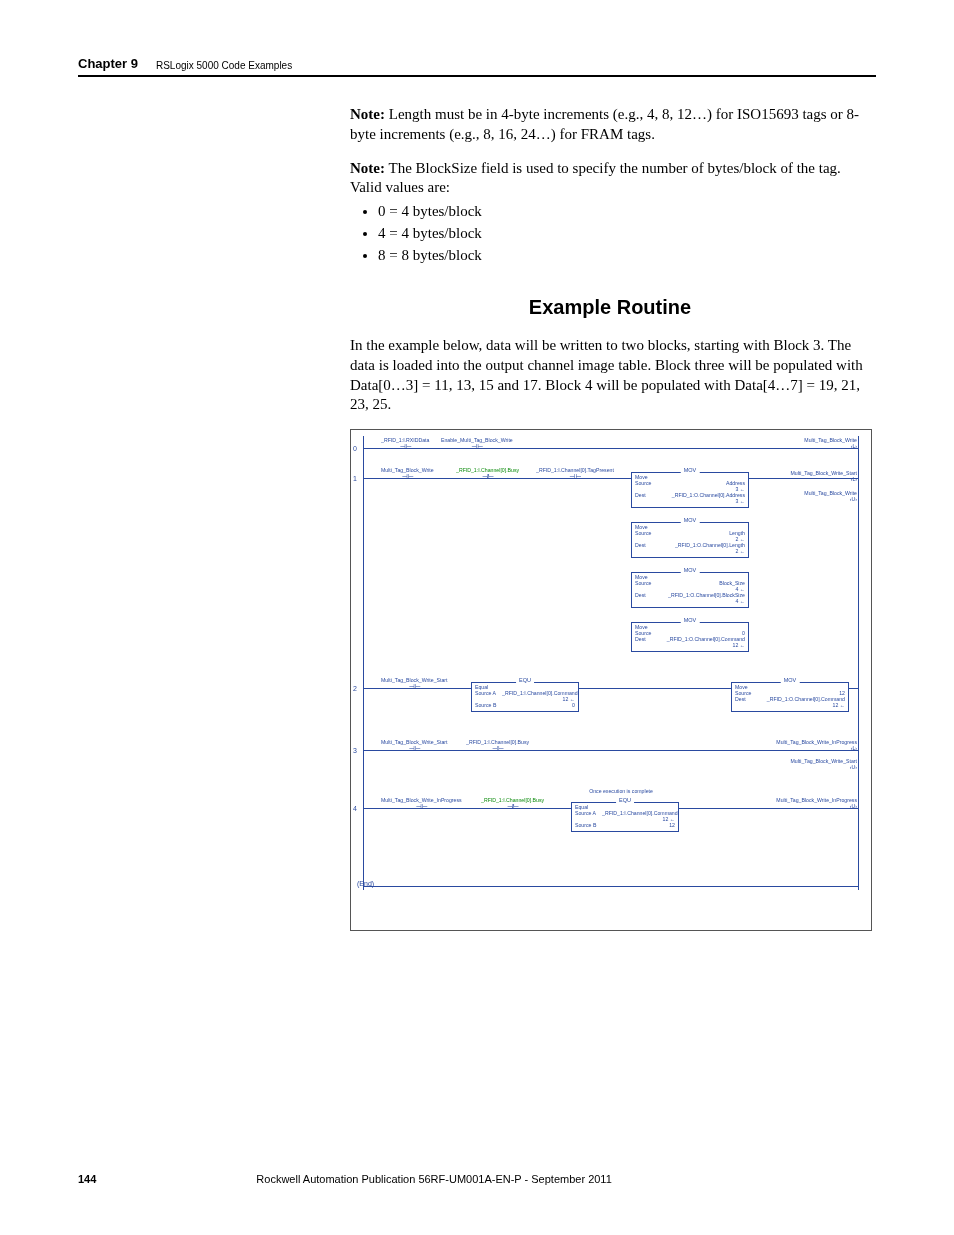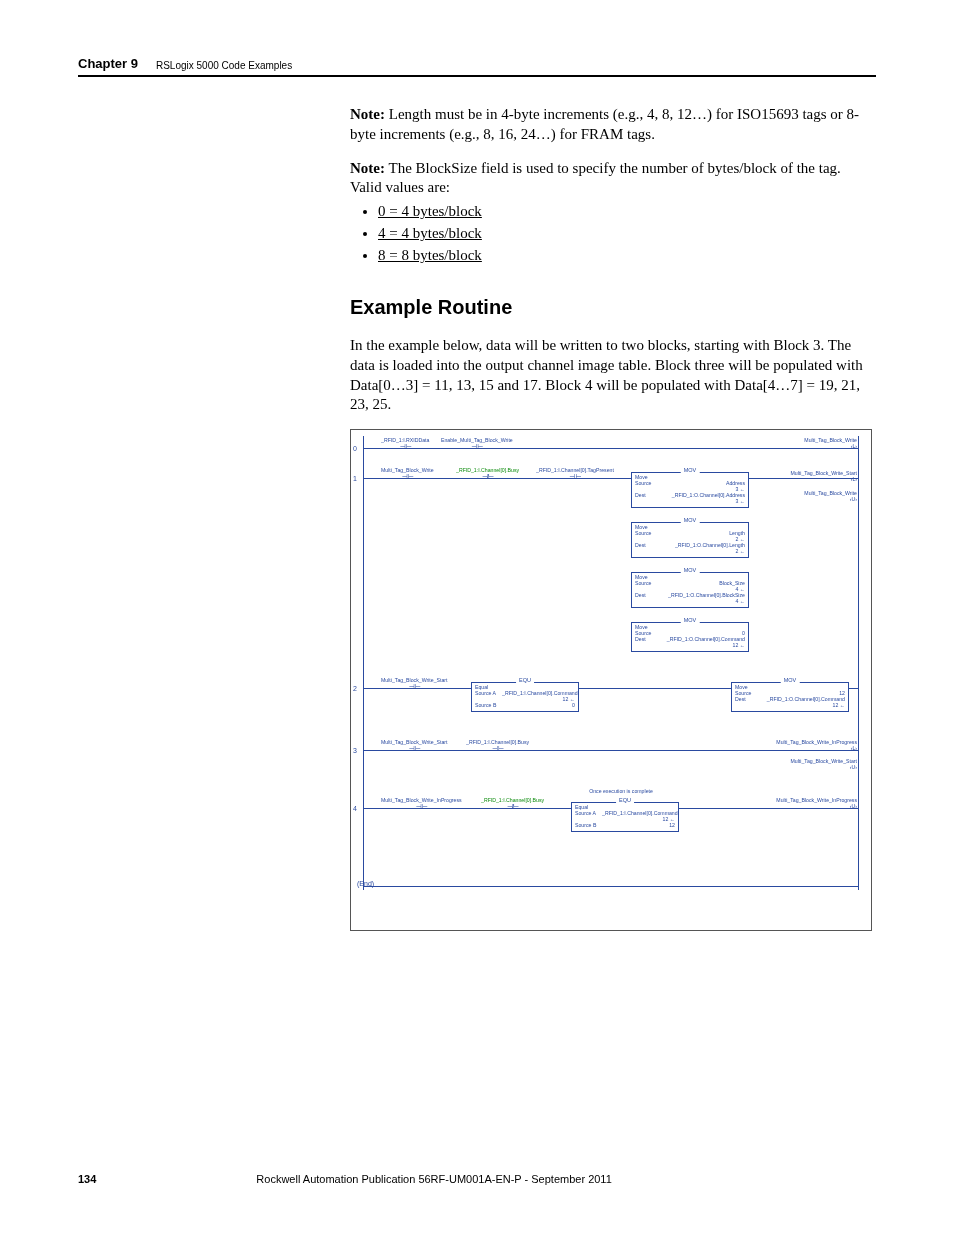--- a/index.html
+++ b/index.html
@@ -33,27 +33,28 @@
   font-family: Arial, Helvetica, sans-serif;
   font-size: 10px;
 }
 .body-col {
   margin-left: 272px;
   width: 520px;
   font-size: 15px;
   line-height: 1.32;
 }
 .body-col p { margin: 0 0 14px 0; }
-.body-col ul { margin: 4px 0 14px 28px; padding: 0; text-decoration: underline; }
+.body-col ul { margin: 4px 0 14px 28px; padding: 0; }
 .body-col li { margin: 2px 0; }
 .h2 {
   font-family: Arial, Helvetica, sans-serif;
   font-weight: bold;
   font-size: 20px;
   margin: 28px 0 16px 0;
+  text-align: center;
 }
 .ladder {
   margin-left: 272px;
   width: 520px;
   border: 1px solid #555;
   background: #fff;
   font-family: Arial, Helvetica, sans-serif;
   font-size: 6px;
   color: #2a4aa0;
   position: relative;
@@ -329,15 +330,15 @@
         </div>
     </div>
     <div class="coil" style="top:367px; right:14px;"><span>Multi_Tag_Block_Write_InProgress</span><br>‹U›</div>
 
     <div class="end" style="top:450px;">(End)</div>
     <div class="rung" style="top:456px;"></div>
   </div>
 </div>
 
 <div class="footer">
-  <span class="page-num">134</span>
+  <span class="page-num">144</span>
   <span>Rockwell Automation Publication 56RF-UM001A-EN-P - September 2011</span>
 </div>
 
 </body></html>

